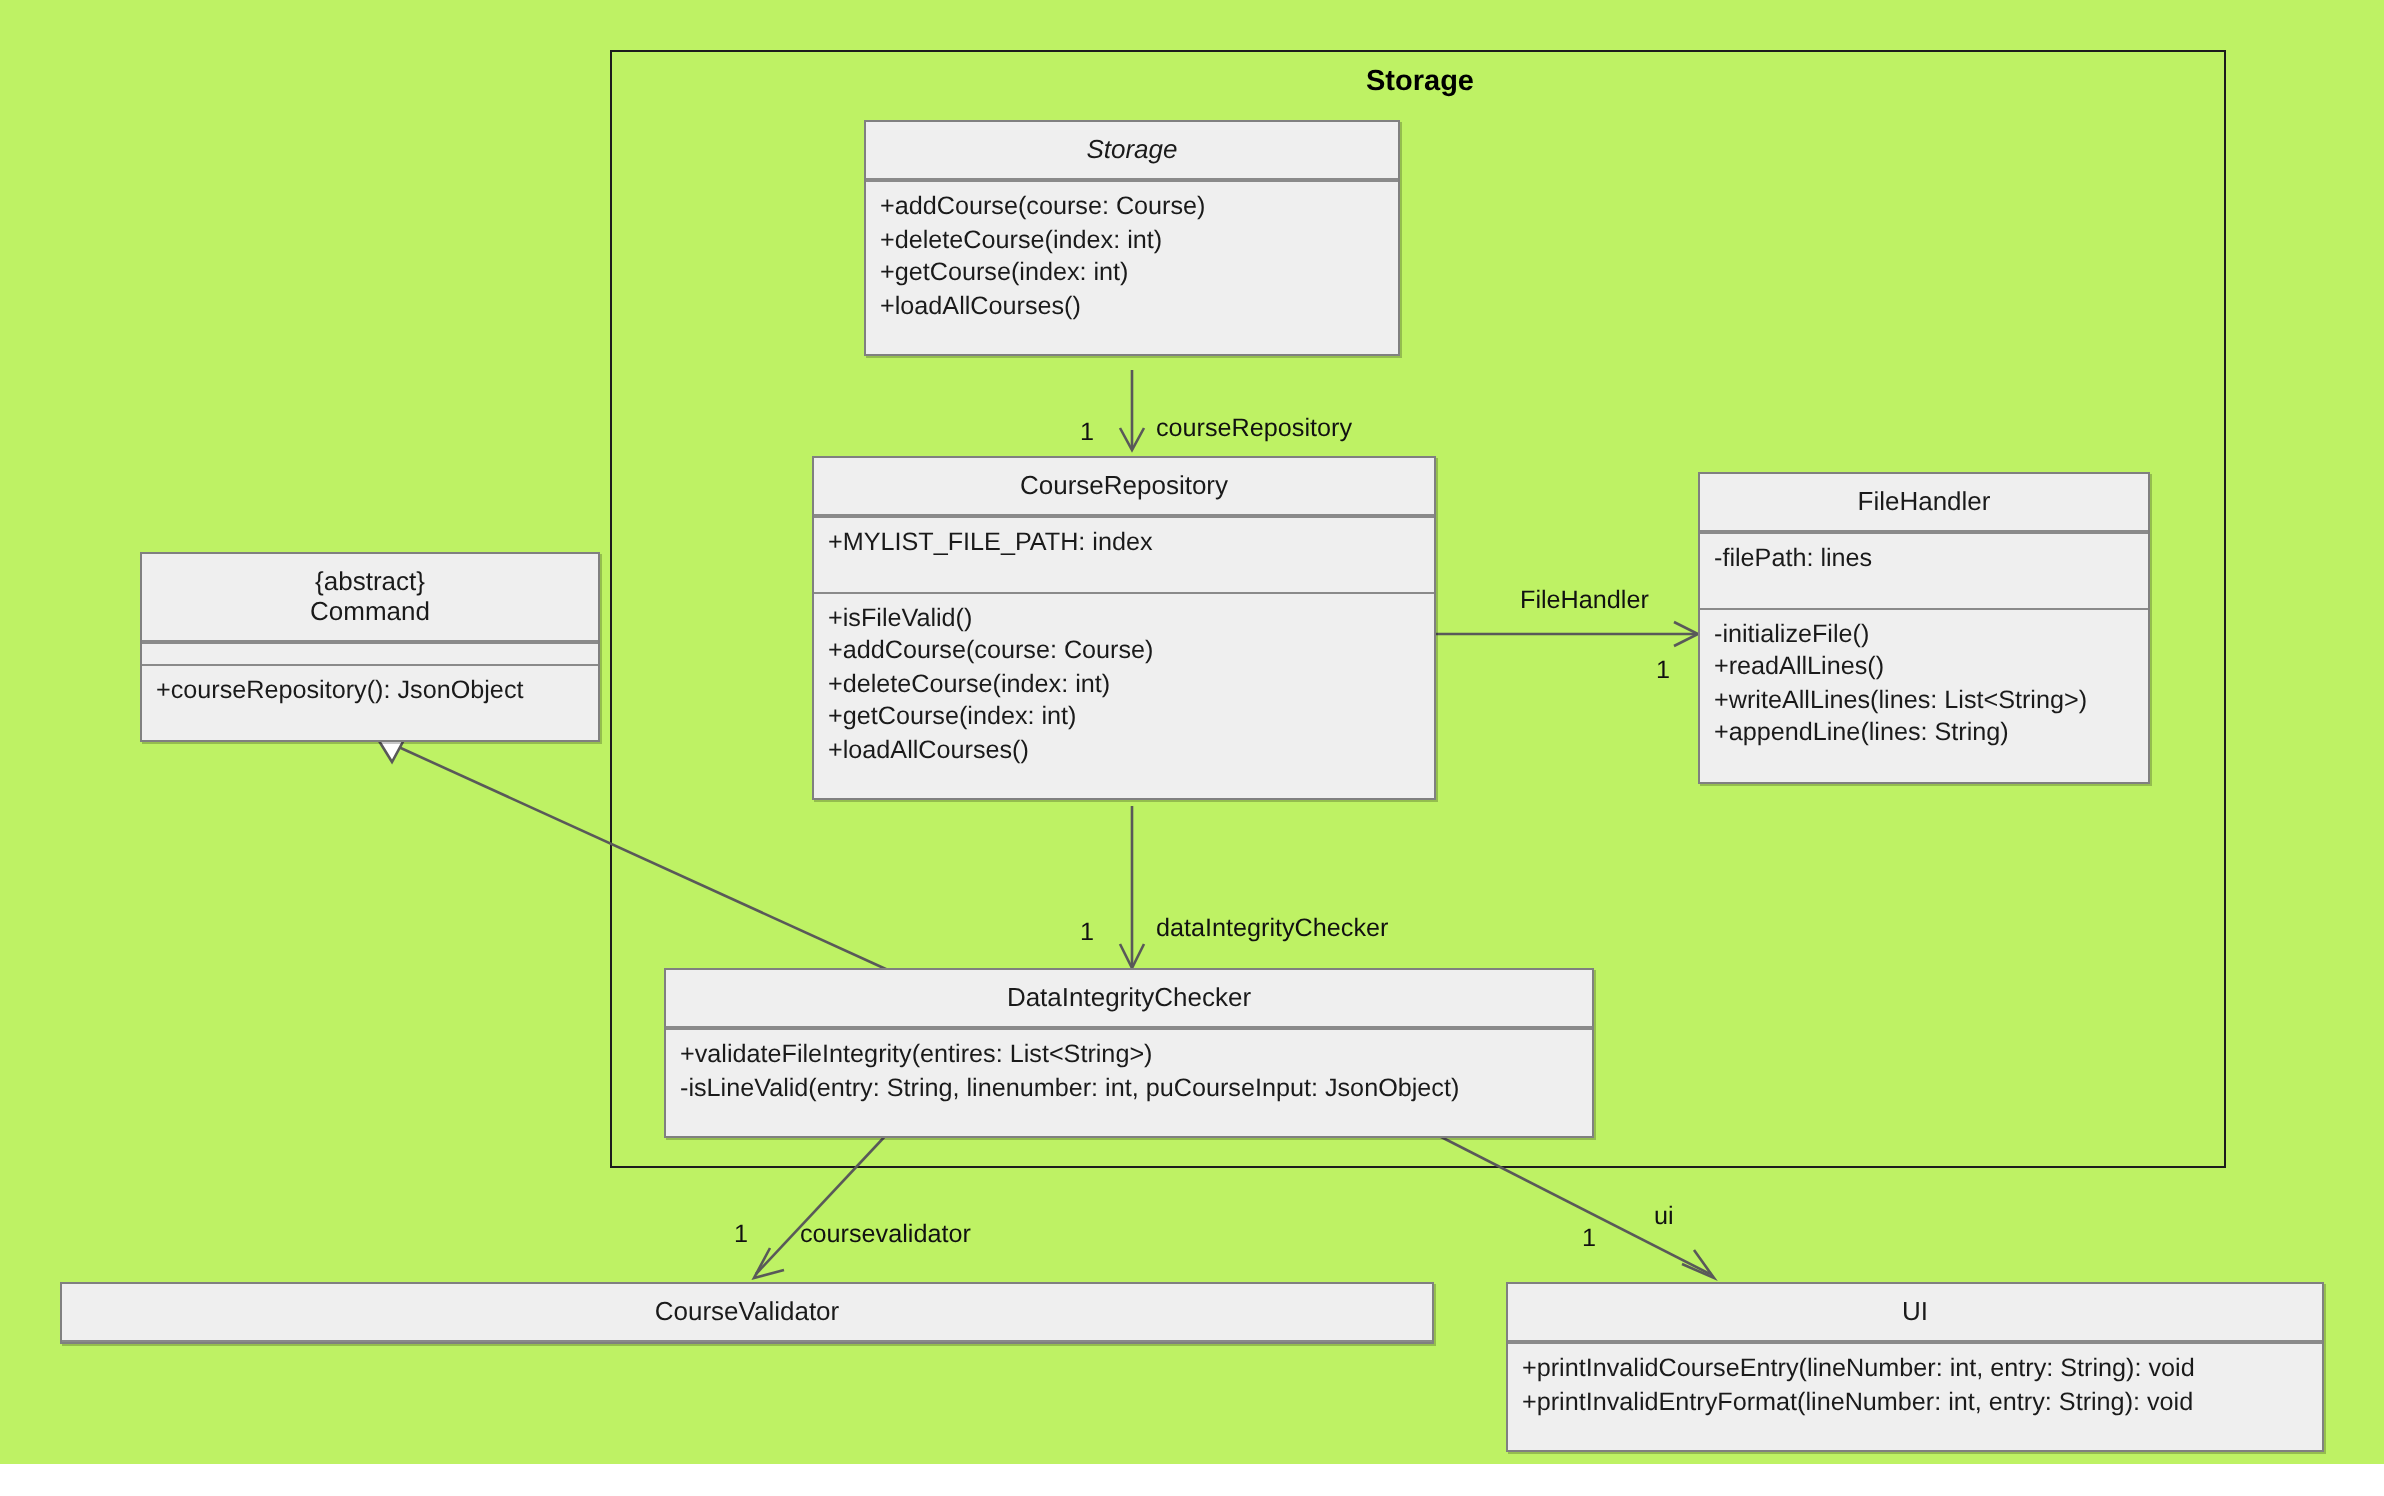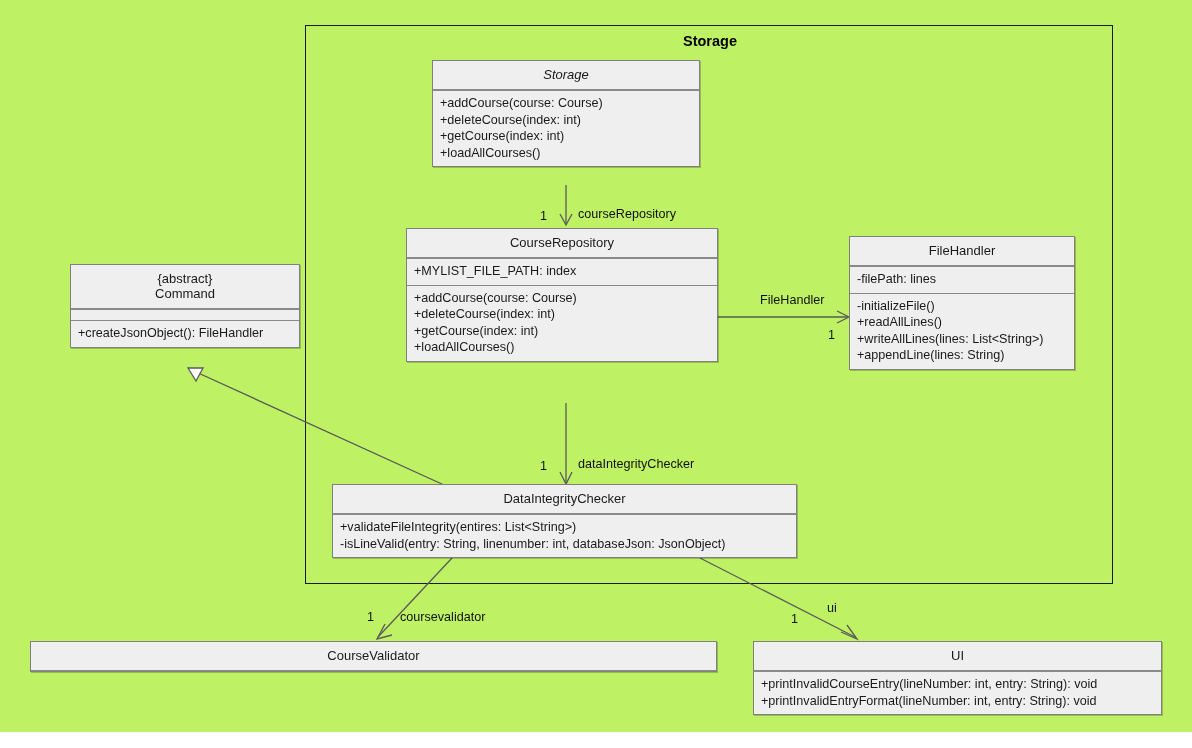--- a/index.html
+++ b/index.html
@@ -52,21 +52,21 @@
     line-height: 15px;
     border-bottom: 1.2px solid #8a8a8a;
     white-space: pre-line;
   }
   .uml-name.italic { font-style: italic; }
 
   .uml-compartment {
     box-sizing: border-box;
     font-size: 12.6px;
     color: #1a1a1a;
-    padding: 4px 7px 5px 7px;
+    padding: 4px 7px 16px 7px;
     line-height: 16.5px;
     border-top: 1.2px solid #8a8a8a;
   }
   .uml-compartment:first-of-type { border-top: none; }
   .uml-compartment.empty {
     height: 11px;
     padding: 0;
   }
   .uml-row { white-space: nowrap; }
 
@@ -174,54 +174,55 @@
       <div class="uml-row">+loadAllCourses()</div>
     </div>
   </div>
 
   <div class="uml-class" style="left:406px; top:228px; width:312px;">
     <div class="uml-name">CourseRepository</div>
     <div class="uml-compartment">
       <div class="uml-row">+MYLIST_FILE_PATH: index</div>
     </div>
     <div class="uml-compartment">
+      <div class="uml-row">+isFileValid()</div>
       <div class="uml-row">+addCourse(course: Course)</div>
       <div class="uml-row">+deleteCourse(index: int)</div>
       <div class="uml-row">+getCourse(index: int)</div>
       <div class="uml-row">+loadAllCourses()</div>
     </div>
   </div>
 
   <div class="uml-class" style="left:849px; top:236px; width:226px;">
     <div class="uml-name">FileHandler</div>
     <div class="uml-compartment">
       <div class="uml-row">-filePath: lines</div>
     </div>
     <div class="uml-compartment">
       <div class="uml-row">-initializeFile()</div>
       <div class="uml-row">+readAllLines()</div>
       <div class="uml-row">+writeAllLines(lines: List&lt;String&gt;)</div>
       <div class="uml-row">+appendLine(lines: String)</div>
     </div>
   </div>
 
-  <div class="uml-class" style="left:70px; top:264px; width:230px;">
+  <div class="uml-class" style="left:70px; top:276px; width:230px;">
     <div class="uml-name">{abstract}
 Command</div>
     <div class="uml-compartment empty"></div>
     <div class="uml-compartment">
-      <div class="uml-row">+createJsonObject(): FileHandler</div>
+      <div class="uml-row">+courseRepository(): JsonObject</div>
     </div>
   </div>
 
   <div class="uml-class" style="left:332px; top:484px; width:465px;">
     <div class="uml-name">DataIntegrityChecker</div>
     <div class="uml-compartment">
       <div class="uml-row">+validateFileIntegrity(entires: List&lt;String&gt;)</div>
-      <div class="uml-row">-isLineValid(entry: String, linenumber: int, databaseJson: JsonObject)</div>
+      <div class="uml-row">-isLineValid(entry: String, linenumber: int, puCourseInput: JsonObject)</div>
     </div>
   </div>
 
   <div class="uml-class" style="left:30px; top:641px; width:687px;">
     <div class="uml-name">CourseValidator</div>
   </div>
 
   <div class="uml-class" style="left:753px; top:641px; width:409px;">
     <div class="uml-name">UI</div>
     <div class="uml-compartment">

